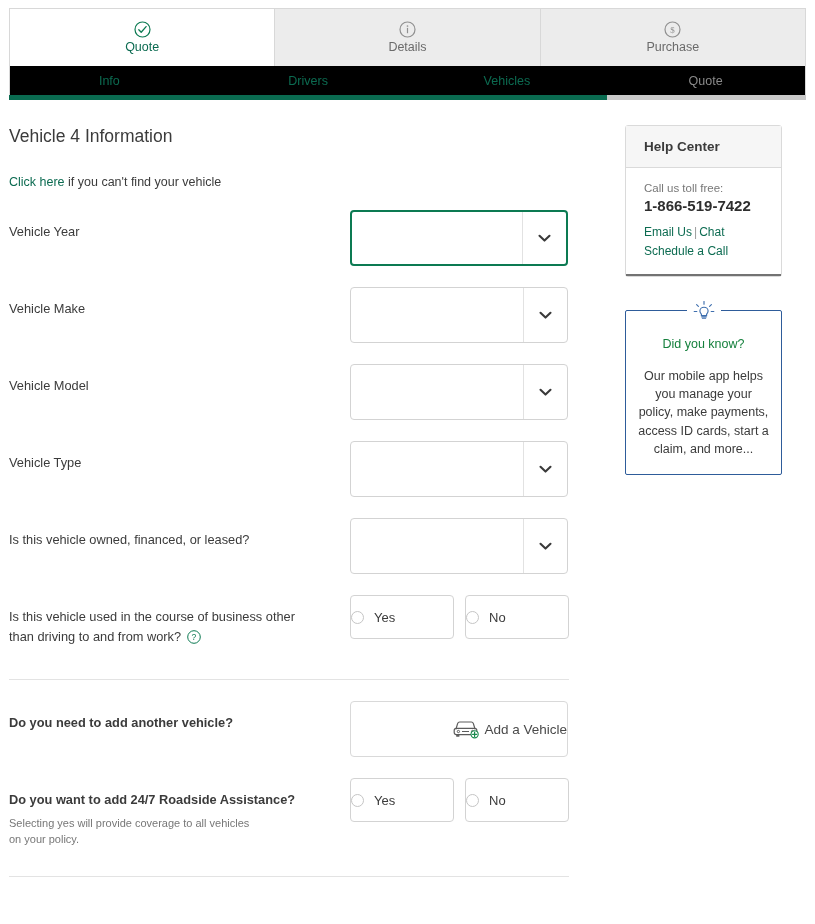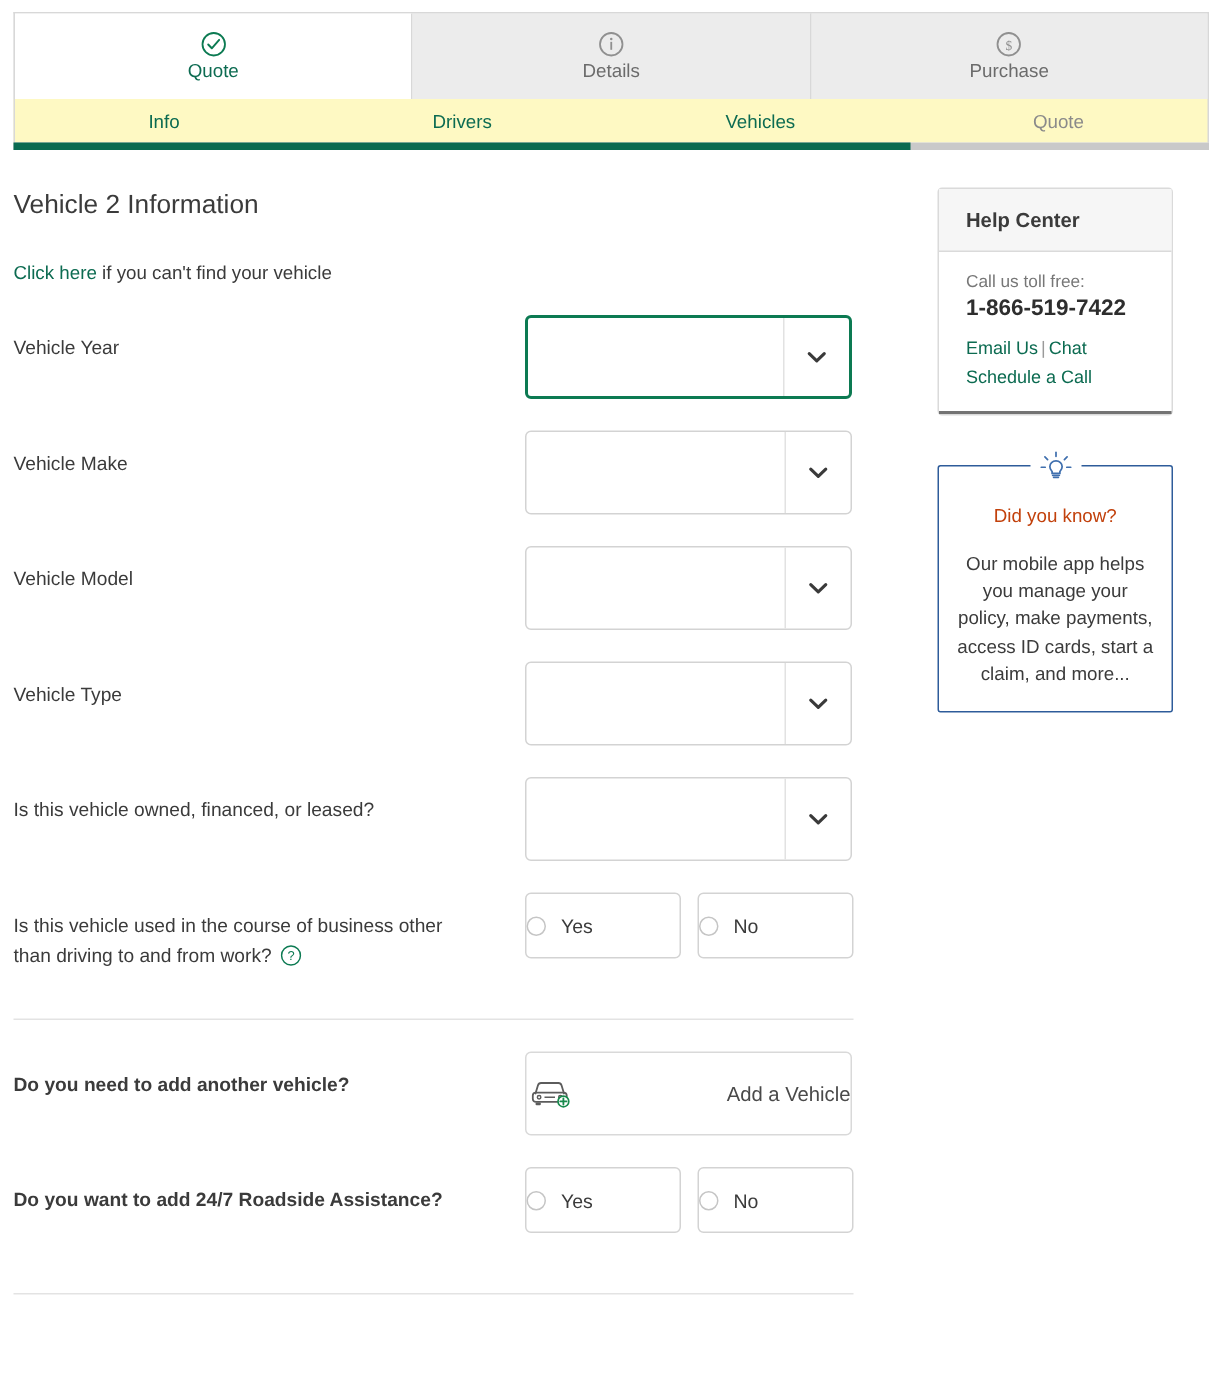--- a/index.html
+++ b/index.html
@@ -39,21 +39,21 @@
   .maintab .tlabel { font-size: 12.5px; color: #6b6b6b; }
   .maintab.active .tlabel { color: #0c6b51; }
 
   
   .subtabs {
     display: flex;
     height: 29px;
     margin: 0 9px;
     border-left: 1px solid #d8d8d8;
     border-right: 1px solid #d8d8d8;
-    background: #fef9c3;
+    background: #000000;
     align-items: center;
   }
   .subtab {
     flex: 1;
     text-align: center;
     font-size: 12.5px;
     color: #0c6b51;
     cursor: pointer;
   }
   .subtab.inactive { color: #8a8a8a; }
@@ -157,21 +157,21 @@
 
   
   .add-btn {
     width: 218px;
     height: 56px;
     border: 1px solid #d9d9d9;
     border-radius: 4px;
     background: #fff;
     display: flex;
     align-items: center;
-    justify-content: space-between;
+    justify-content: flex-end;
     gap: 3px;
     cursor: pointer;
   }
   .add-btn .abl { font-size: 13.5px; color: #4a4a4a; }
 
   .divider {
     height: 1px;
     background: #e3e3e3;
     margin-top: 28px;
     width: 560px;
@@ -220,21 +220,21 @@
     text-align: center;
   }
   .dyk-bulb {
     position: absolute;
     top: -11px; left: 50%;
     transform: translateX(-50%);
     background: #fff;
     padding: 0 5px;
     line-height: 0;
   }
-  .dyk-title { font-size: 12.5px; color: #c2410c; }
+  .dyk-title { font-size: 12.5px; color: #15803d; }
   .dyk-text {
     font-size: 12.5px; color: #3b3b3b;
     line-height: 1.45; margin-top: 16px;
   }
 
   .q-icon { display: inline-block; vertical-align: -3px; margin-left: 6px; line-height: 0; }
 </style>
 </head>
 <body>
 
@@ -280,21 +280,21 @@
     <div class="subtab">Vehicles</div>
     <div class="subtab inactive">Quote</div>
   </div>
 
   <div class="progress-wrap">
     <div class="progress-fill" id="progress-fill" style="width: 75%;"></div>
   </div>
 
   <div class="content">
 
-    <h1 class="page-title">Vehicle 2 Information</h1>
+    <h1 class="page-title">Vehicle 4 Information</h1>
 
     <div class="helper-line">
       <a>Click here</a><span> if you can't find your vehicle</span>
     </div>
 
     <div class="form-col">
 
       <div class="field-row">
         <div class="field-label">Vehicle Year</div>
         <div class="select focused">
@@ -395,20 +395,24 @@
               <path d="M24.6 17.2 L24.6 21.4 M22.5 19.3 L26.7 19.3" stroke="#178a4c" stroke-width="1.2" stroke-linecap="round"></path>
             </svg>
           </span>
           <span class="abl">Add a Vehicle</span>
         </div>
       </div>
 
       <div class="field-row">
         <div class="field-label bold">
           <span>Do you want to add 24/7 Roadside Assistance?</span>
+          <div class="sublabel">
+            <span>Selecting yes will provide coverage to all vehicles</span><br>
+            <span>on your policy.</span>
+          </div>
         </div>
         <div class="radio-group">
           <div class="radio-box">
             <span class="radio-dot"></span>
             <span class="radio-label">Yes</span>
           </div>
           <div class="radio-box">
             <span class="radio-dot"></span>
             <span class="radio-label">No</span>
           </div>

